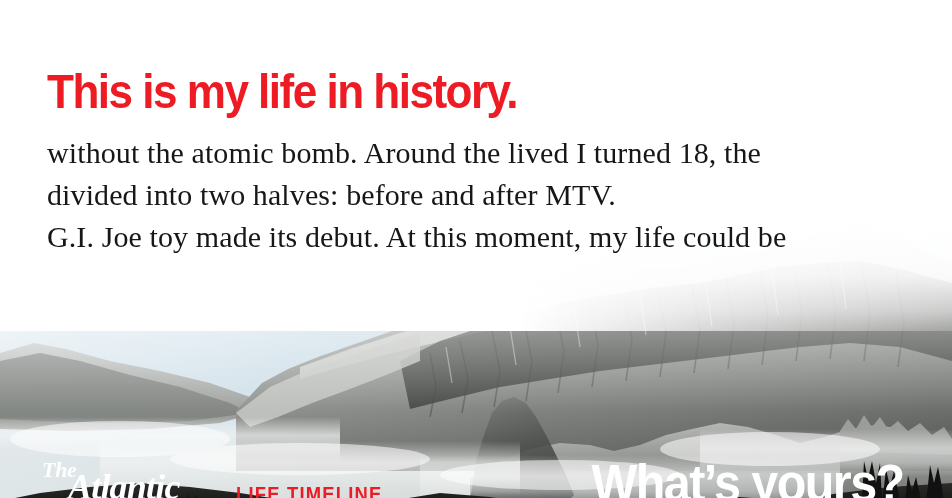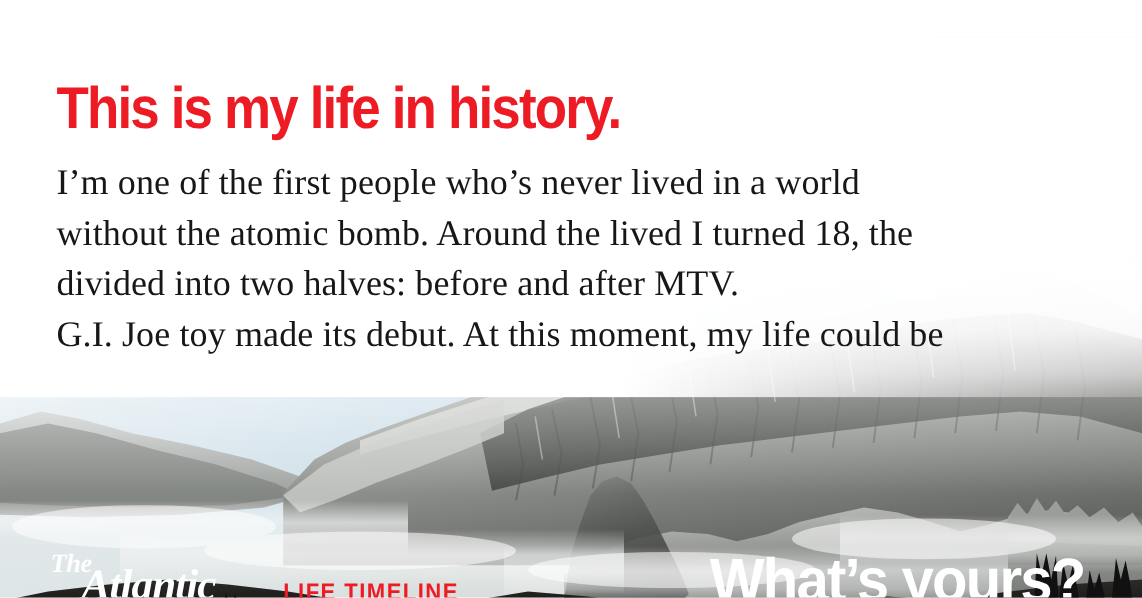--- a/index.html
+++ b/index.html
@@ -327,21 +327,20 @@
     </svg>
   </div>
 
   <div class="topwash"></div>
 
   <div class="content">
 
     <div class="headline">This is my life in history.</div>
 
     <div class="body-copy">
-      <span class="ln">I’m one of the first people who’s never lived in a world</span>
       <span class="ln">without the atomic bomb. Around the lived I turned 18, the</span>
       <span class="ln">divided into two halves: before and after MTV.</span>
       <span class="ln">G.I. Joe toy made its debut. At this moment, my life could be</span>
     </div>
 
   </div>
 
   <div class="brandbar">
     <div class="atlantic-logo">
       <span class="atl-the">The</span>

